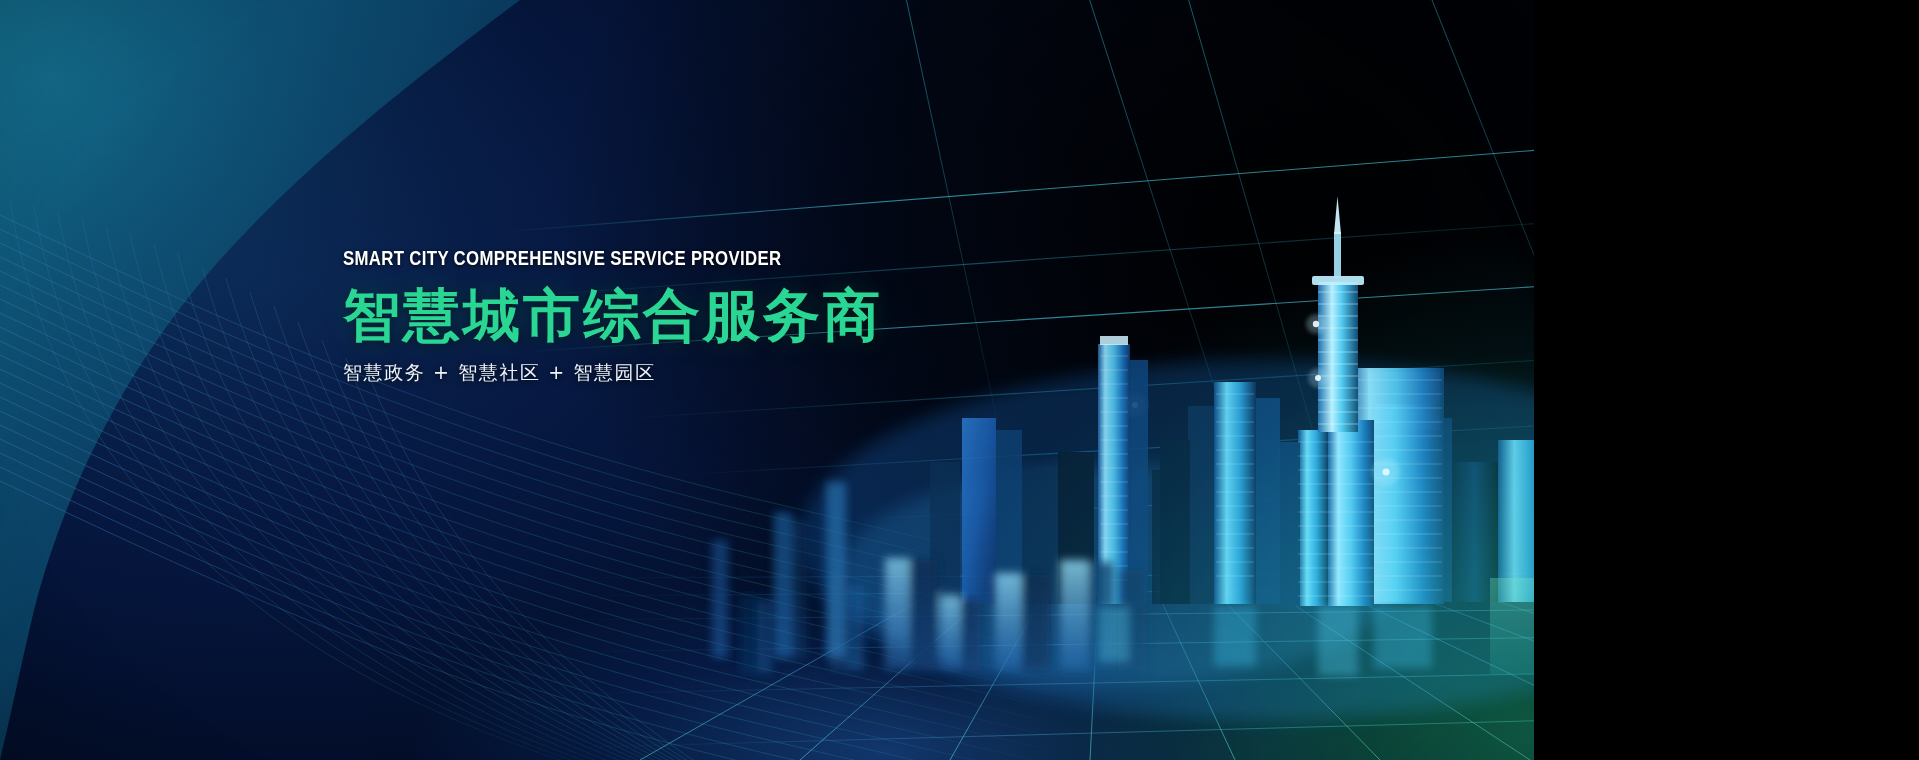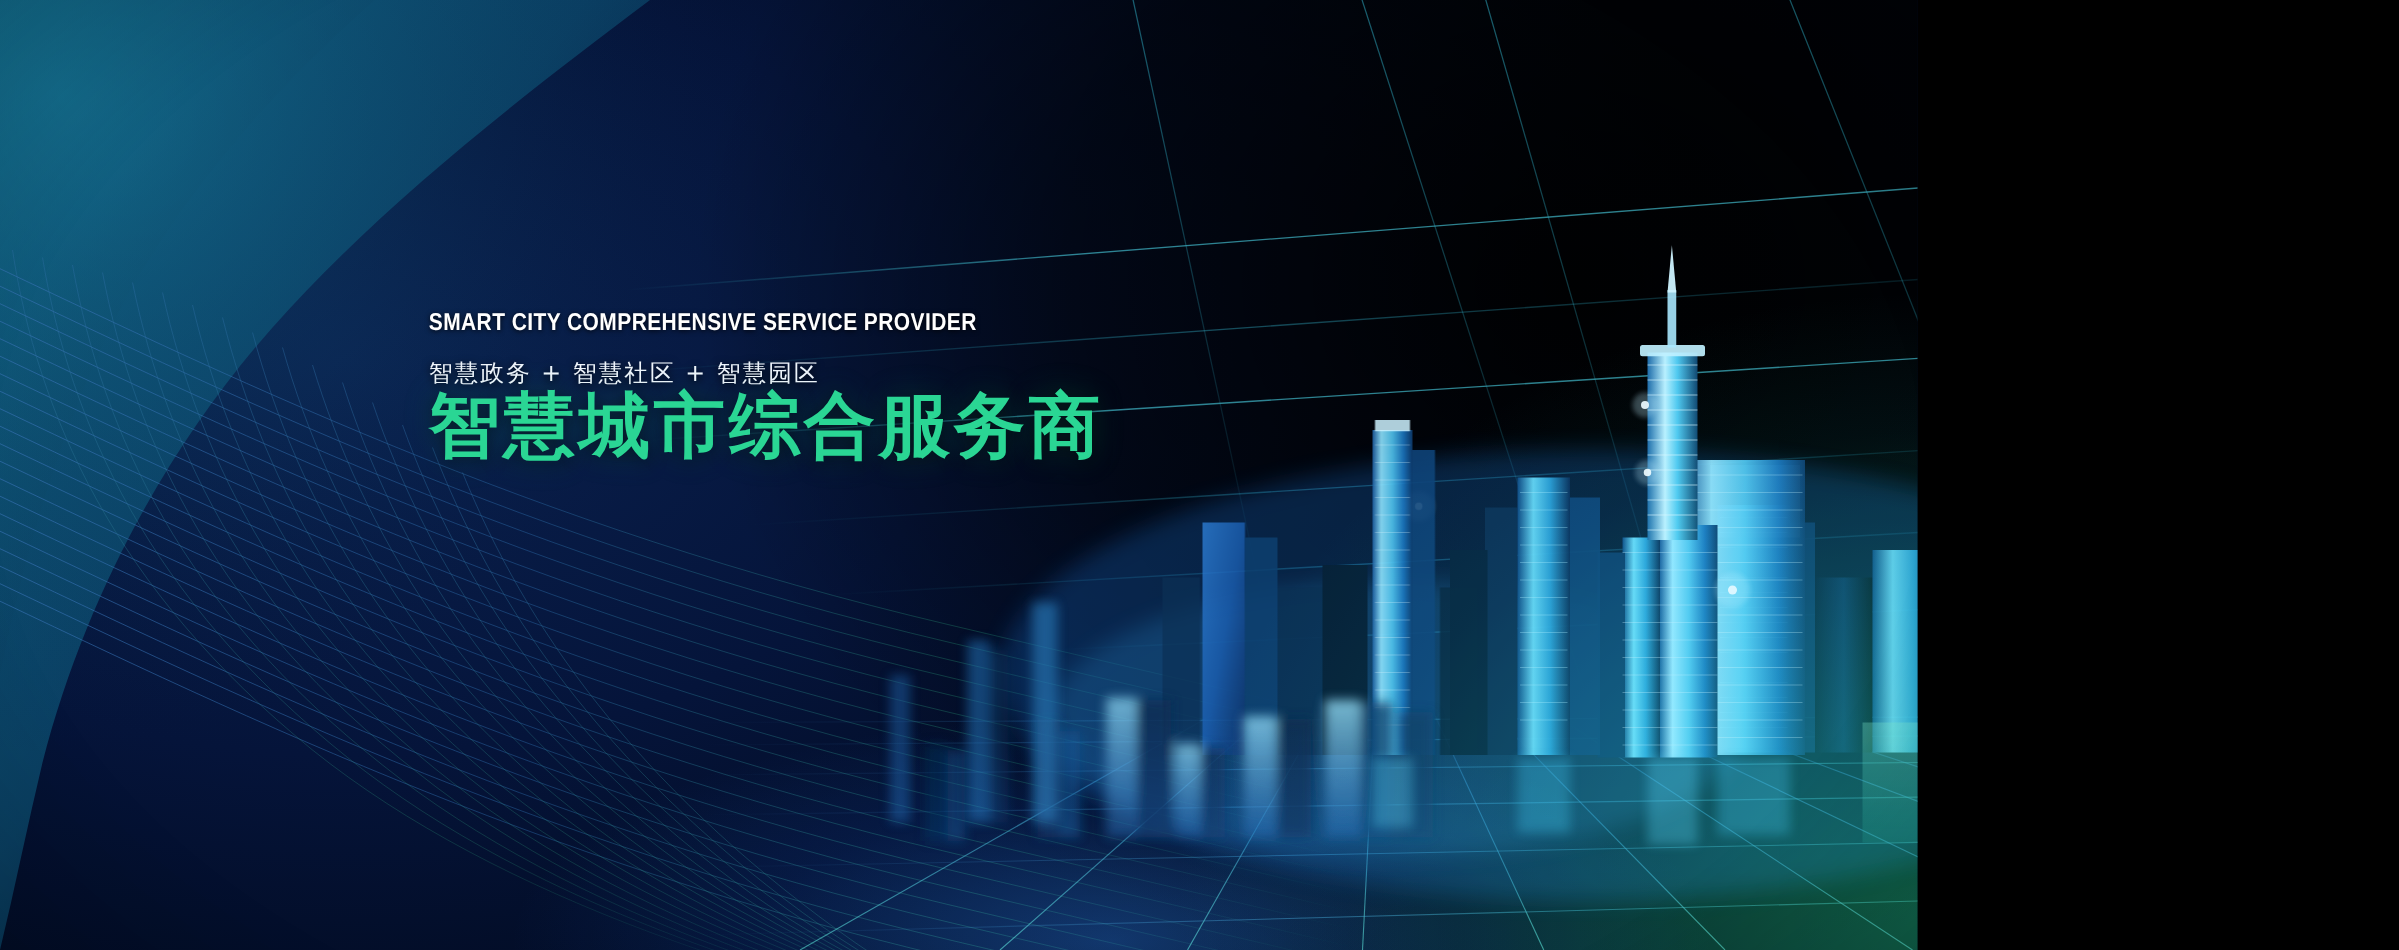--- a/index.html
+++ b/index.html
@@ -549,17 +549,17 @@
       </g>
     </svg>
   </div>
 
   <div class="layer" id="green-glow"></div>
   <div class="layer" id="bottom-blue-glow"></div>
   <div class="layer" id="vignette"></div>
 
   <div id="text-block">
     <div id="tagline-en">SMART CITY COMPREHENSIVE SERVICE PROVIDER</div>
+    <div id="headline-cn">智慧城市综合服务商</div>
     <div id="subtitle-cn">智慧政务 + 智慧社区 + 智慧园区</div>
-    <div id="headline-cn">智慧城市综合服务商</div>
   </div>
 
 </div>
 
 </body></html>

